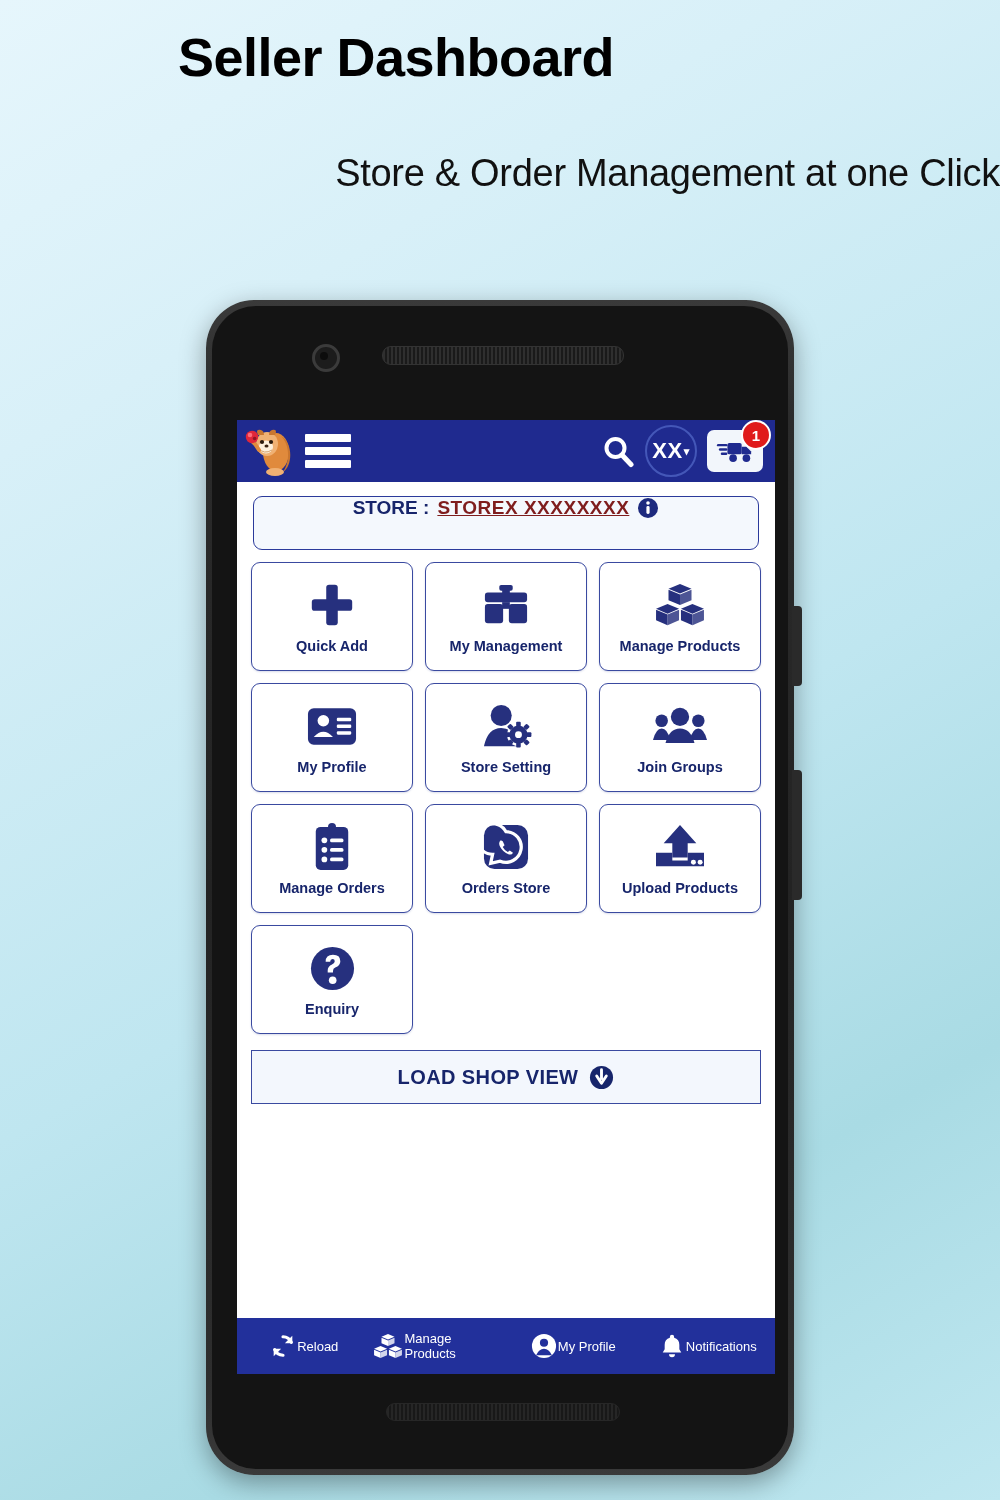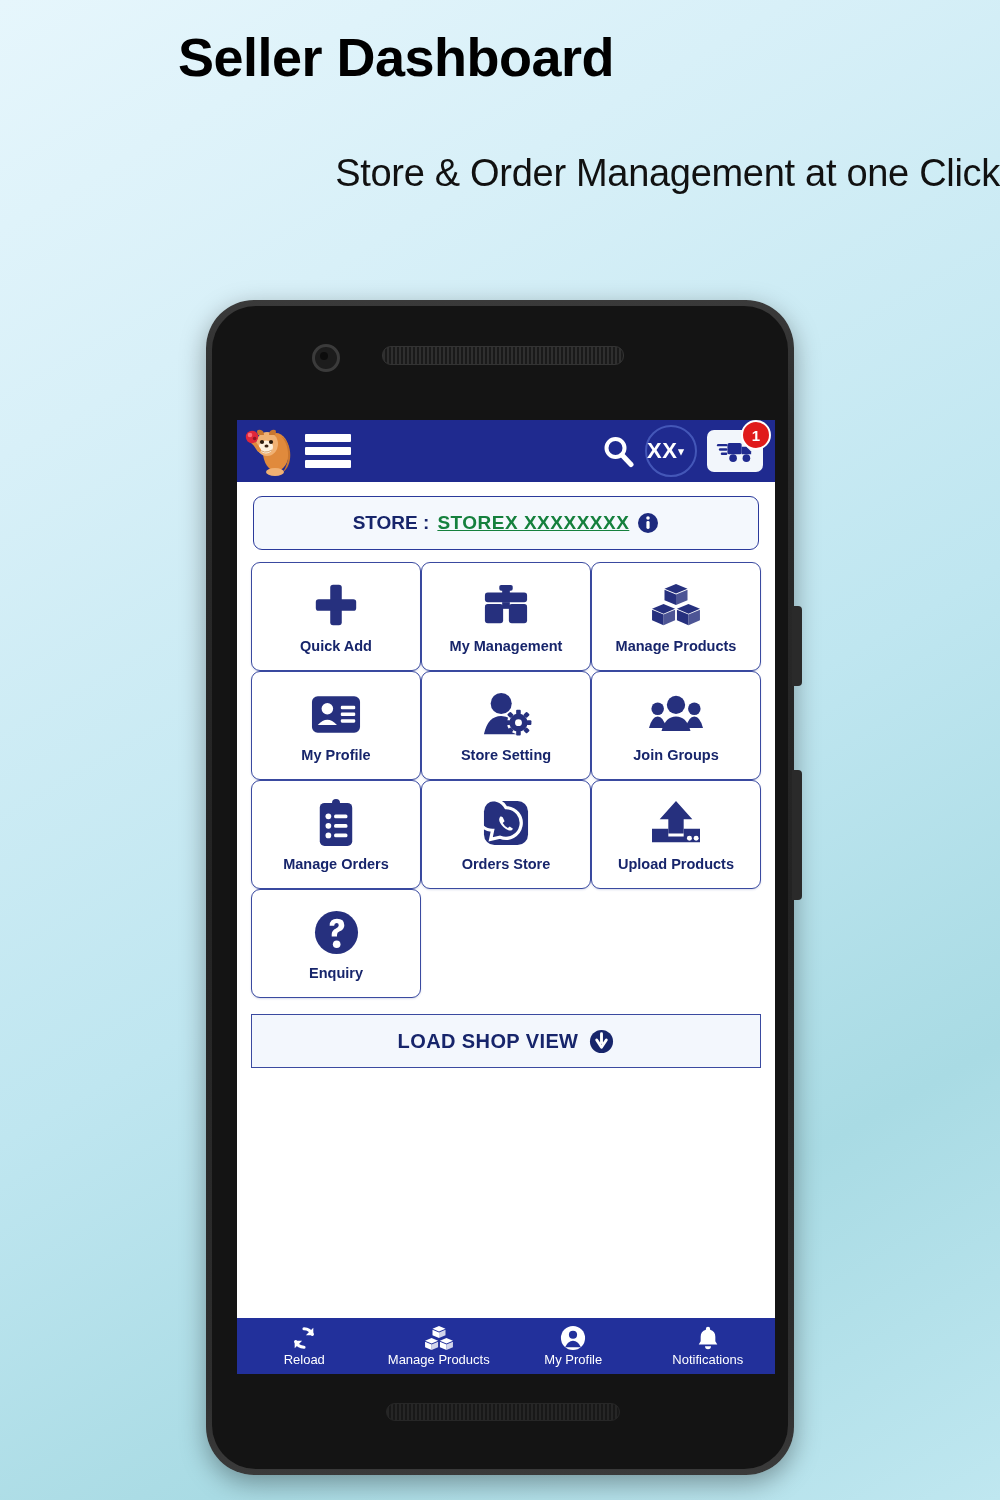--- a/index.html
+++ b/index.html
@@ -56,62 +56,62 @@
   .appbar{
     position:relative;height:62px;background:#1f2a8f;display:flex;align-items:center;
   }
   .mascot{width:46px;height:50px;margin-left:8px;position:relative;flex:none;}
   .hamburger{margin-left:14px;width:46px;flex:none;}
   .hamburger span{display:block;height:8px;background:#fff;border-radius:1px;margin:5px 0;}
   .appbar-right{margin-left:auto;display:flex;align-items:center;gap:10px;padding-right:8px;}
   .search-ico{width:34px;height:34px;flex:none;}
   .xx-circle{
     width:48px;height:48px;border-radius:50%;border:2px solid #4457b8;
-    display:flex;align-items:center;color:#fff;
+    display:flex;align-items:center;justify-content:center;color:#fff;
     font-size:22px;font-weight:bold;letter-spacing:.5px;flex:none;
   }
   .xx-circle .cv{font-size:11px;margin-left:1px;}
   .truck-box{
     position:relative;width:56px;height:42px;background:#f2f6fb;border-radius:7px;
     display:flex;align-items:center;justify-content:center;flex:none;margin-right:4px;
   }
   .badge{
     position:absolute;right:-8px;top:-10px;width:26px;height:26px;border-radius:50%;
     background:#e01b1b;color:#fff;font-size:15px;font-weight:bold;
     display:flex;align-items:center;justify-content:center;border:2px solid #fff;
   }
   
   .storebar{
     margin:14px 16px 0 16px;height:52px;border:1.5px solid #2b3a9b;border-radius:9px;
-    background:#f4f8fd;display:flex;align-items:center;justify-content:center;gap:8px;
+    background:#f4f8fd;display:flex;align-items:flex-start;justify-content:center;gap:8px;
   }
   .store-label{font-size:19px;font-weight:bold;color:#17256b;}
-  .store-name{font-size:19px;font-weight:bold;color:#15803d;text-decoration:underline;letter-spacing:.5px;}
+  .store-name{font-size:19px;font-weight:bold;color:#7f1d1d;text-decoration:underline;letter-spacing:.5px;}
   .info-ico{width:22px;height:22px;flex:none;}
   
-  .grid{display:grid;grid-template-columns:repeat(3,1fr);margin:12px 14px 0 14px;}
+  .grid{display:grid;grid-template-columns:repeat(3,1fr);gap:12px;margin:12px 14px 0 14px;}
   .tile{
     height:107px;border:1.4px solid #3a4aa0;border-radius:9px;background:#fff;
     display:flex;flex-direction:column;align-items:center;justify-content:center;
     box-shadow:0 1px 2px rgba(40,55,140,.18);
   }
   .tile .gico{height:52px;display:flex;align-items:center;justify-content:center;}
   .tile .tlabel{margin-top:7px;font-size:14.5px;font-weight:bold;color:#17256b;}
   
   .loadbtn{
     margin:16px 14px 0 14px;height:52px;border:1.4px solid #3a4aa0;border-radius:0;
     background:#f3f7fd;display:flex;align-items:center;justify-content:center;gap:11px;
   }
   .loadbtn .ltxt{font-size:20px;font-weight:bold;color:#17256b;letter-spacing:.4px;}
   
   .bottomnav{
     position:absolute;left:0;bottom:0;width:538px;height:56px;background:#22309b;
     display:flex;align-items:center;
   }
-  .navitem{flex:1;display:flex;flex-direction:column;align-items:center;justify-content:center;gap:1px;}
+  .navitem{flex:1;display:flex;align-items:center;justify-content:center;gap:1px;}
   .navitem .nico{height:26px;display:flex;align-items:center;justify-content:center;}
   .navitem .nlabel{font-size:13px;color:#fff;}
   svg{display:block;}
 </style>
 </head>
 <body>
 
 <div class="promo-title">Seller Dashboard</div>
 <div class="promo-sub">Store &amp; Order Management at one Click</div>
 

